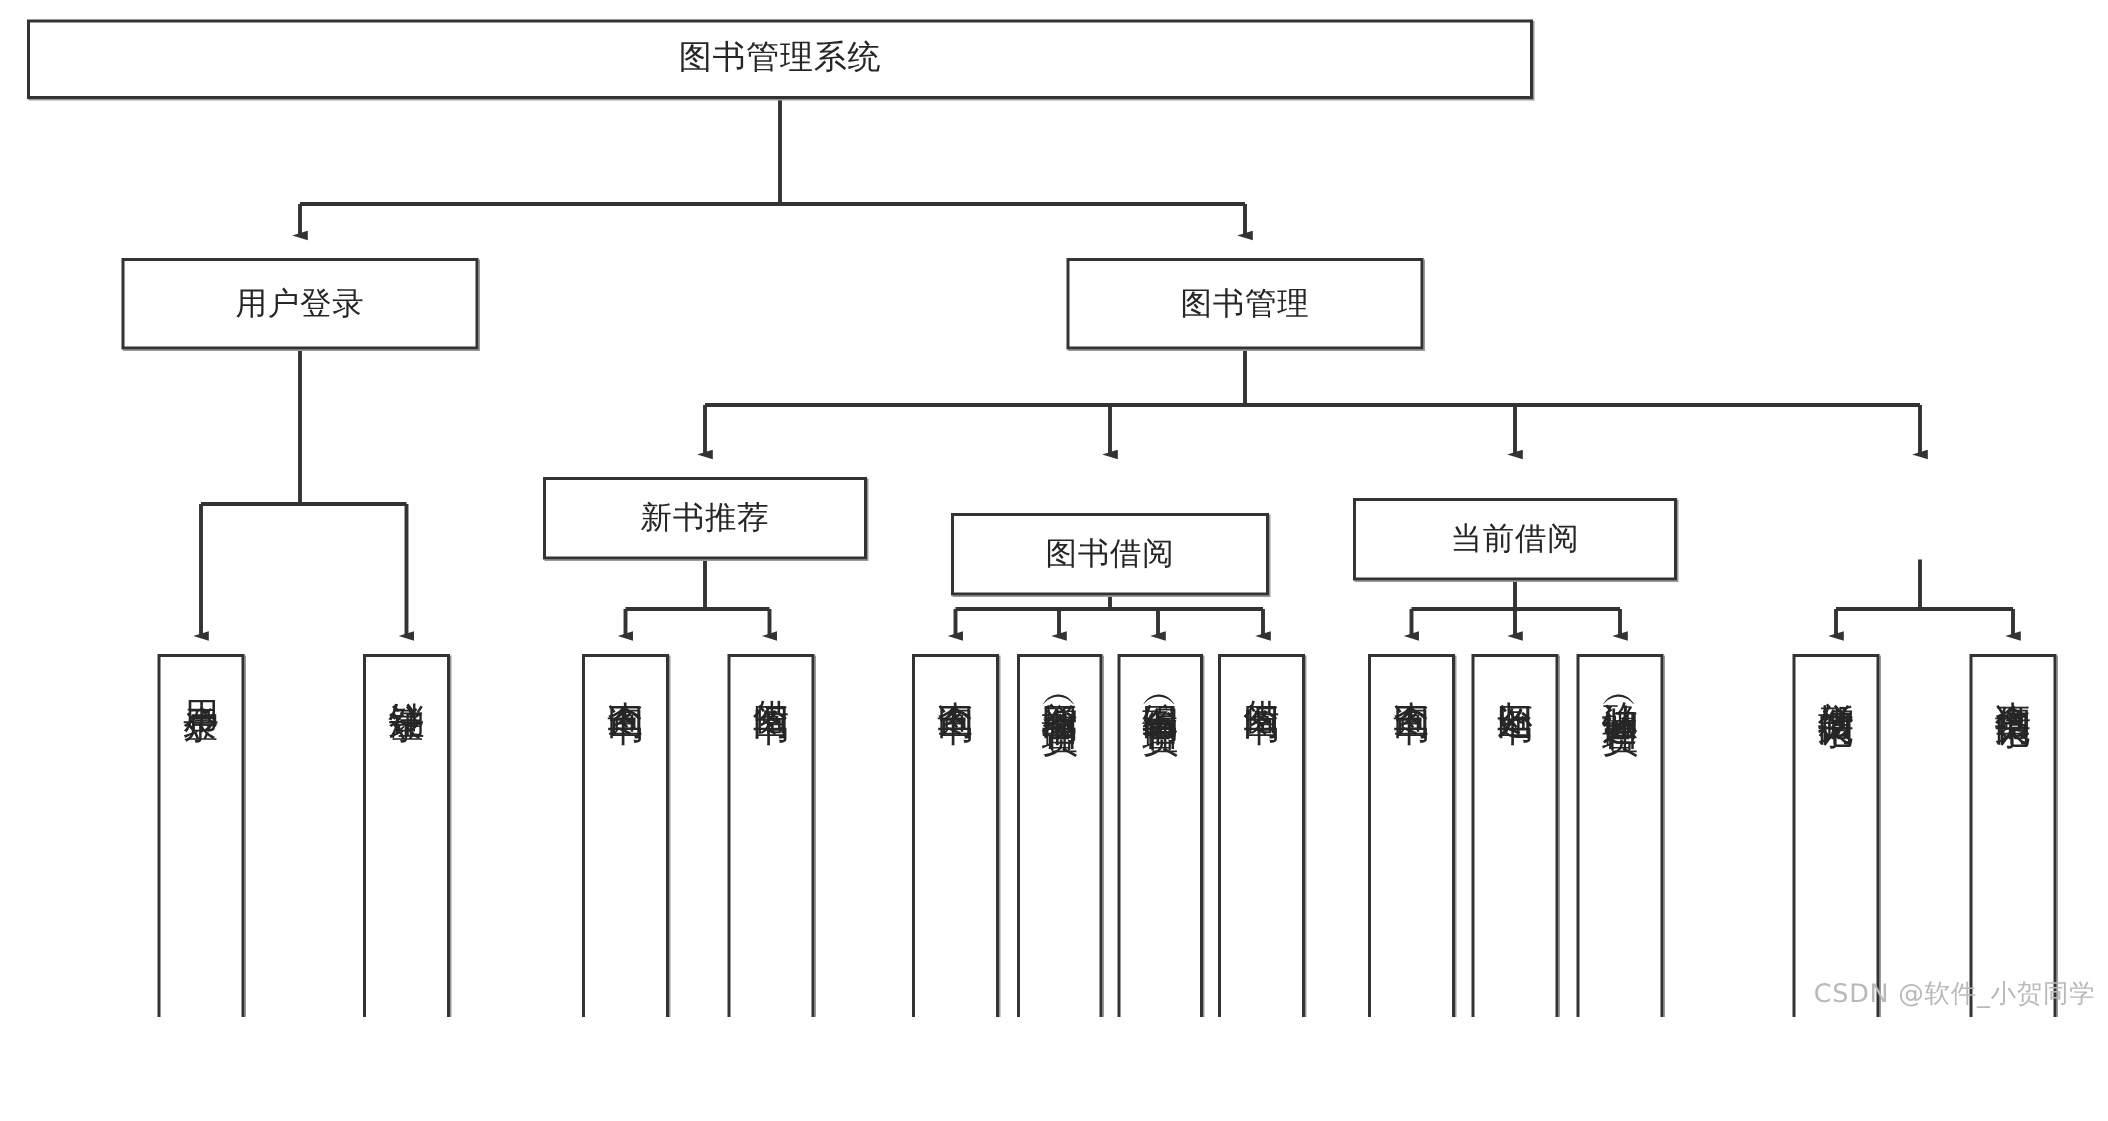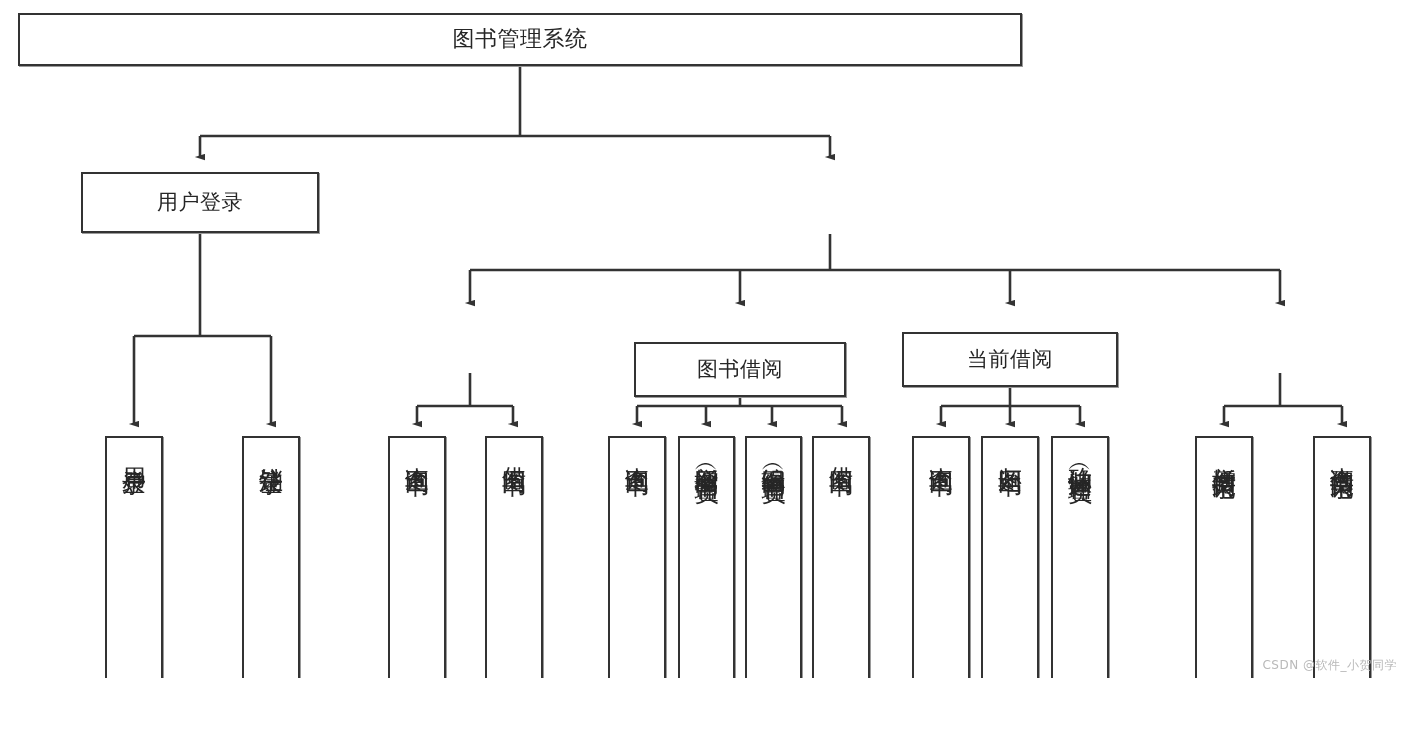--- a/index.html
+++ b/index.html
@@ -56,21 +56,21 @@
     text-orientation:upright;
     font-size:24px;
     line-height:1.0;
     letter-spacing:2px;
     white-space:nowrap;
   }
   .watermark{
     position:absolute;
     right:8px;
     bottom:4px;
-    font-size:12px;
+    font-size:17px;
     color:#b9b9b9;
     white-space:nowrap;
     letter-spacing:0.5px;
     font-family:"DejaVu Sans","Liberation Sans",sans-serif;
   }
 </style>
 </head>
 <body>
 
 <div id="canvas">
@@ -126,21 +126,27 @@
   </svg>
 
   <div class="node horiz title" style="left:18px; top:13px; width:1004px; height:53px;">
     <span class="lbl">图书管理系统</span>
   </div>
 
   <div class="node horiz" style="left:81px; top:172px; width:238px; height:61px;">
     <span class="lbl">用户登录</span>
   </div>
 
-
+  <div class="node horiz" style="left:711px; top:172px; width:238px; height:61px;">
+    <span class="lbl">图书管理</span>
+  </div>
+
+  <div class="node horiz" style="left:362px; top:318px; width:216px; height:55px;">
+    <span class="lbl">新书推荐</span>
+  </div>
 
   <div class="node horiz" style="left:634px; top:318px; width:212px; height:55px;margin-top:24px;">
     <span class="lbl">图书借阅</span>
   </div>
 
   <div class="node horiz" style="left:902px; top:332px; width:216px; height:55px;">
     <span class="lbl">当前借阅</span>
   </div>
 
 

